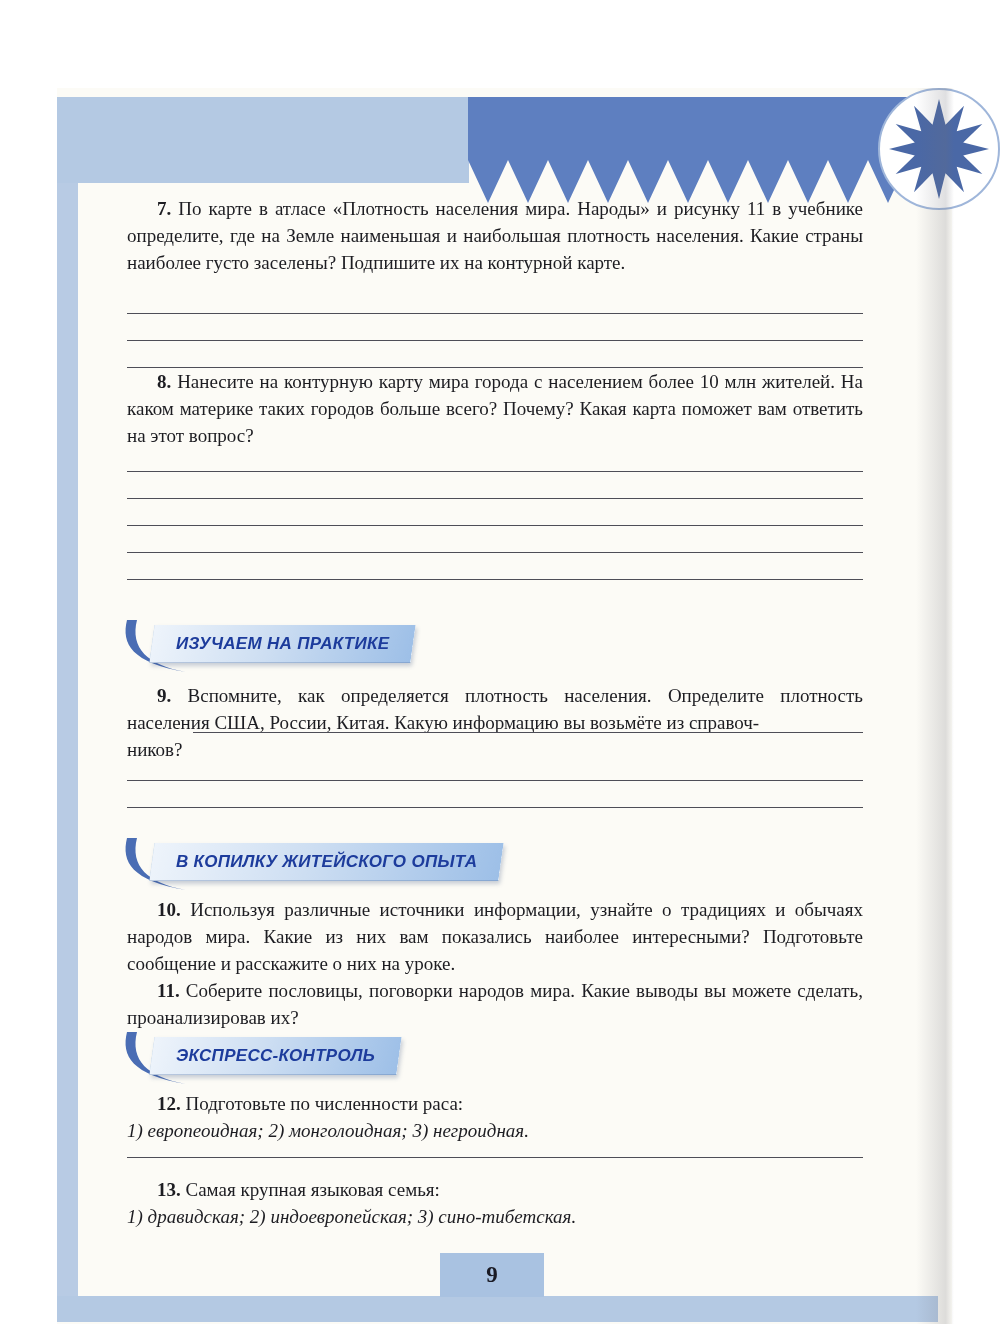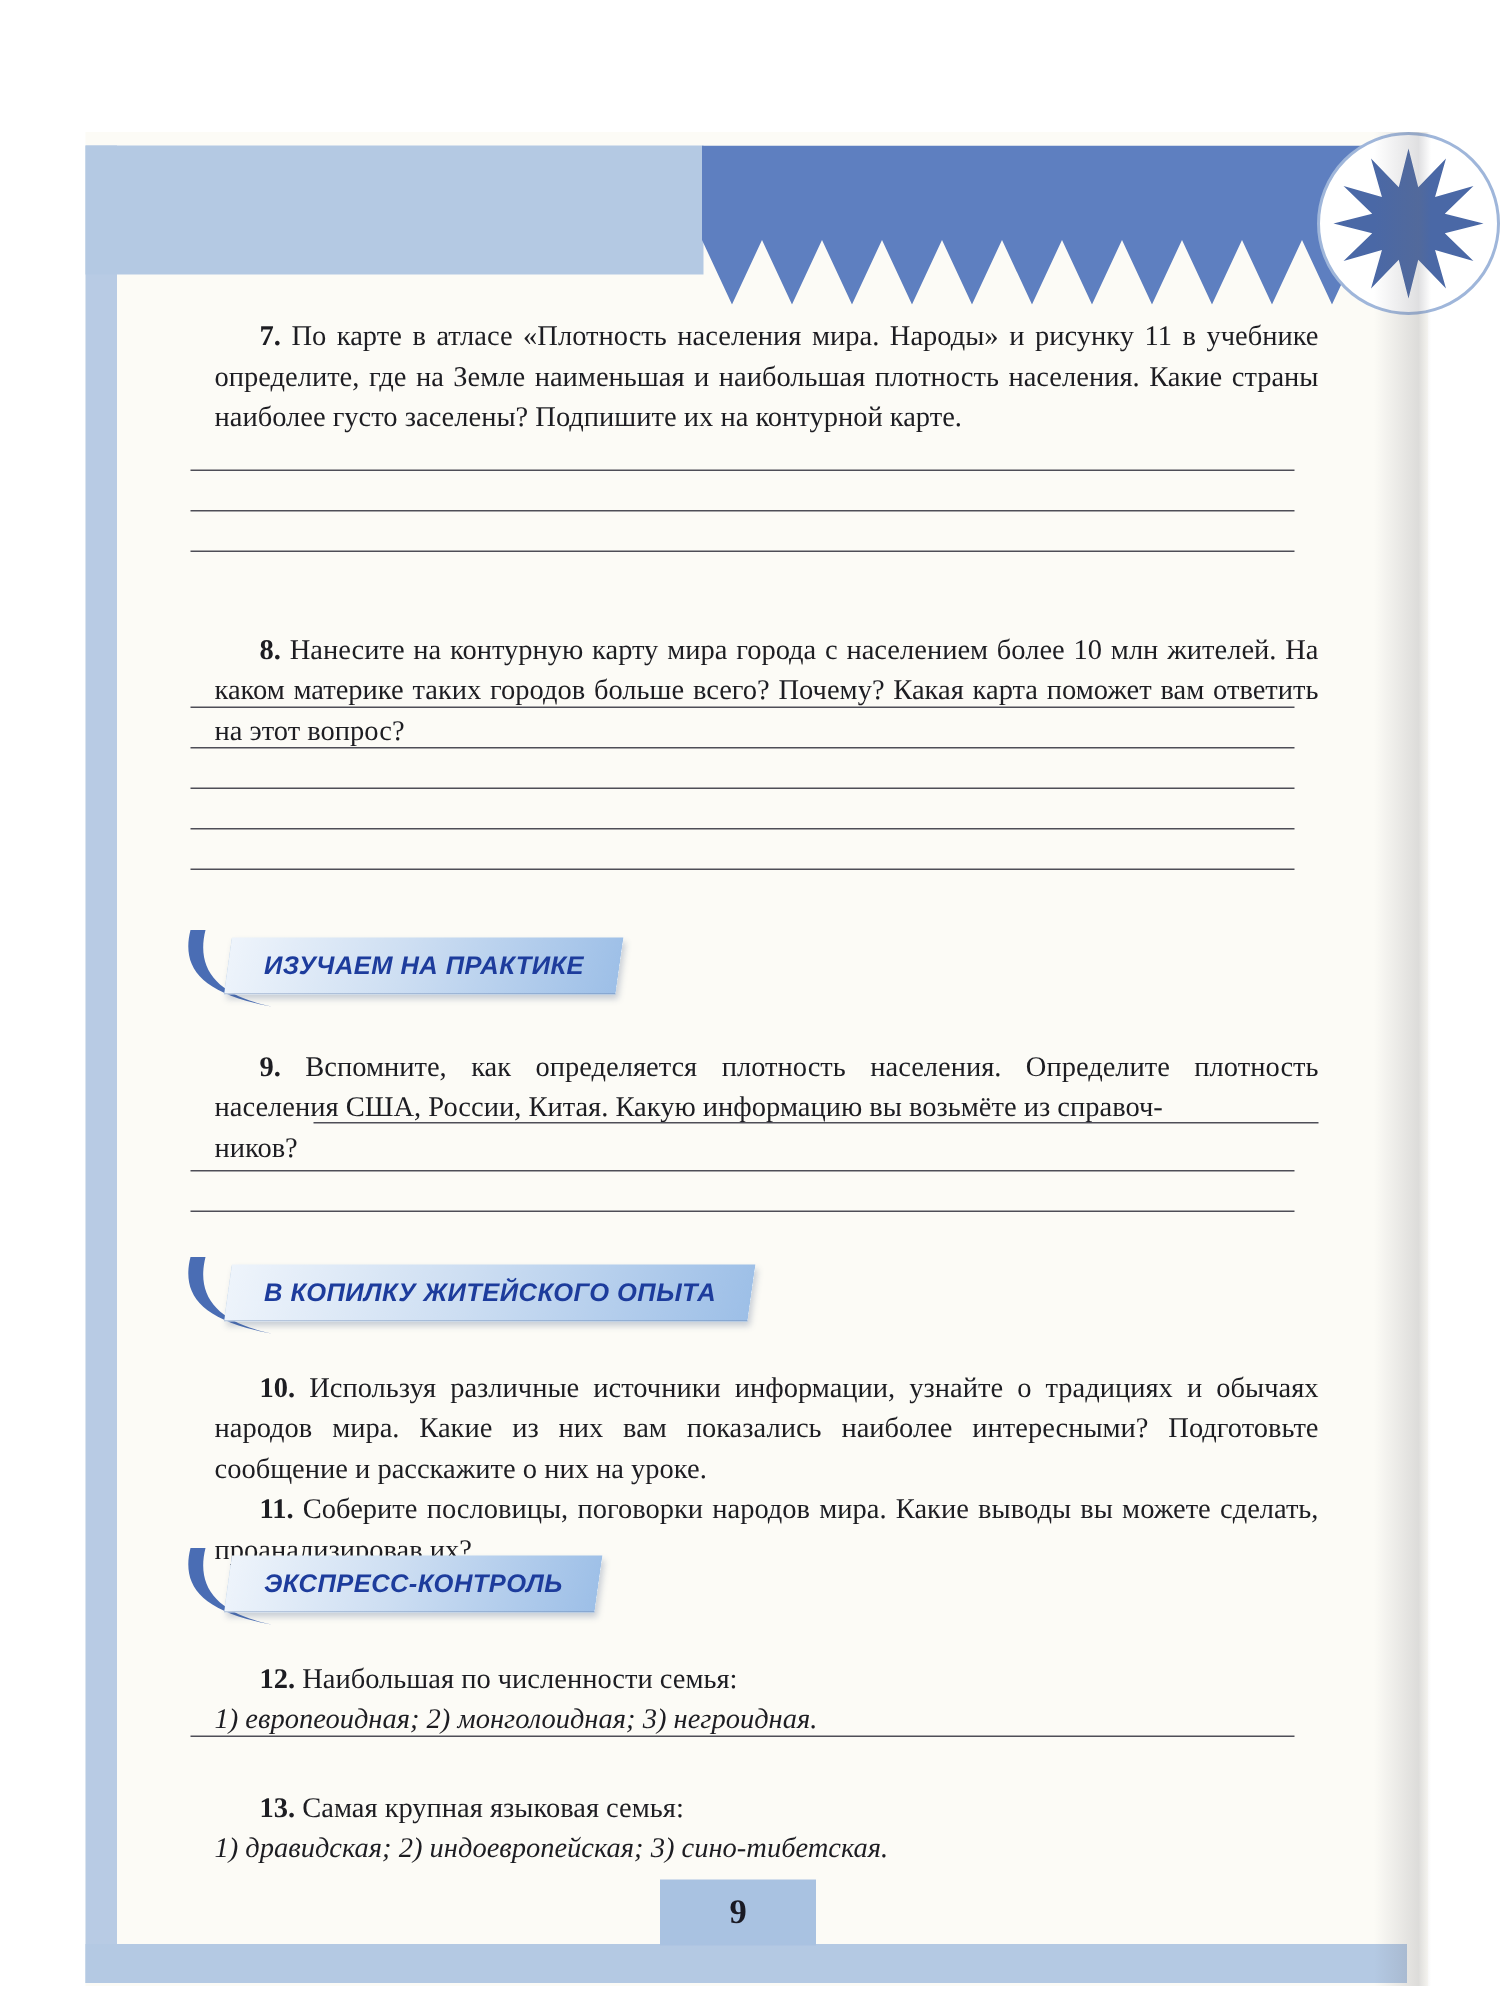--- a/index.html
+++ b/index.html
@@ -12,21 +12,21 @@
     background:linear-gradient(90deg,rgba(0,0,0,0) 0%,rgba(110,110,118,0.22) 78%,rgba(255,255,255,0) 100%);}
   
   .strip-left{position:absolute;left:57px;top:97px;width:21px;height:1225px;background:#b8cbe4;}
   .strip-bottom{position:absolute;left:57px;top:1296px;width:881px;height:26px;background:#b4c9e3;}
   .band-light{position:absolute;left:57px;top:97px;width:412px;height:86px;background:#b4c9e3;}
   .band-zigzag{position:absolute;left:468px;top:97px;width:440px;height:106px;}
   .star-circle{position:absolute;left:878px;top:88px;width:122px;height:122px;border-radius:50%;
     background:#ffffff;border:2px solid #9fb6da;box-sizing:border-box;
     display:flex;align-items:center;justify-content:center;}
   
-  .task{position:absolute;left:127px;width:736px;margin:16px;text-align:justify;
+  .task{position:absolute;left:127px;width:736px;margin:0;text-align:justify;
         font-size:19px;line-height:27px;color:#1d1d22;}
   .task p{margin:0;}
   .tline{text-indent:30px;}
   .opts{text-indent:0;font-style:italic;}
   .task b{font-weight:bold;}
   .rule{position:absolute;left:127px;width:736px;height:0;border-top:1.2px solid #4e4e57;}
   .tailrow{display:flex;align-items:flex-start;height:27px;}
   .tailrow .fill-line{flex:1;border-bottom:1.2px solid #4e4e57;margin-left:10px;
     transform:translateY(-4px);}
   
@@ -64,21 +64,21 @@
   </div>
 
   <div class="task" style="top:195px">
     <p class="tline"><b>7.</b>
       <span>По карте в атласе «Плотность населения мира. Народы» и рисунку 11 в учебнике определите, где на Земле наименьшая и наибольшая плотность населения. Какие страны наиболее густо заселены? Подпишите их на контурной карте.</span></p>
   </div>
   <div class="rule" style="top:313px"></div>
   <div class="rule" style="top:340px"></div>
   <div class="rule" style="top:367px"></div>
 
-  <div class="task" style="top:404px">
+  <div class="task" style="top:368px">
     <p class="tline"><b>8.</b>
       <span>Нанесите на контурную карту мира города с населением более 10 млн жителей. На каком материке таких городов больше всего? Почему? Какая карта поможет вам ответить на этот вопрос?</span></p>
   </div>
   <div class="rule" style="top:471px"></div>
   <div class="rule" style="top:498px"></div>
   <div class="rule" style="top:525px"></div>
   <div class="rule" style="top:552px"></div>
   <div class="rule" style="top:579px"></div>
 
   <div class="banner" style="top:620px">
@@ -124,21 +124,21 @@
     <svg class="swoosh" viewBox="0 0 70 54" width="70" height="54">
       <path fill="#4a6db4" d="M7,0 C1,24 12,43 66,52 C27,45 10,28 17,0 Z"></path>
     </svg>
     <div class="banner-rect">
       <span>ЭКСПРЕСС-КОНТРОЛЬ</span>
     </div>
   </div>
 
   <div class="task" style="top:1090px">
     <p class="tline"><b>12.</b>
-      <span>Наибольшая по численности семья:</span></p>
+      <span>Подготовьте по численности раса:</span></p>
     <p class="opts">1) европеоидная; 2) монголоидная; 3) негроидная.</p>
   </div>
   <div class="rule" style="top:1157px"></div>
 
   <div class="task" style="top:1176px">
     <p class="tline"><b>13.</b>
       <span>Самая крупная языковая семья:</span></p>
     <p class="opts">1) дравидская; 2) индоевропейская; 3) сино-тибетская.</p>
   </div>
 

